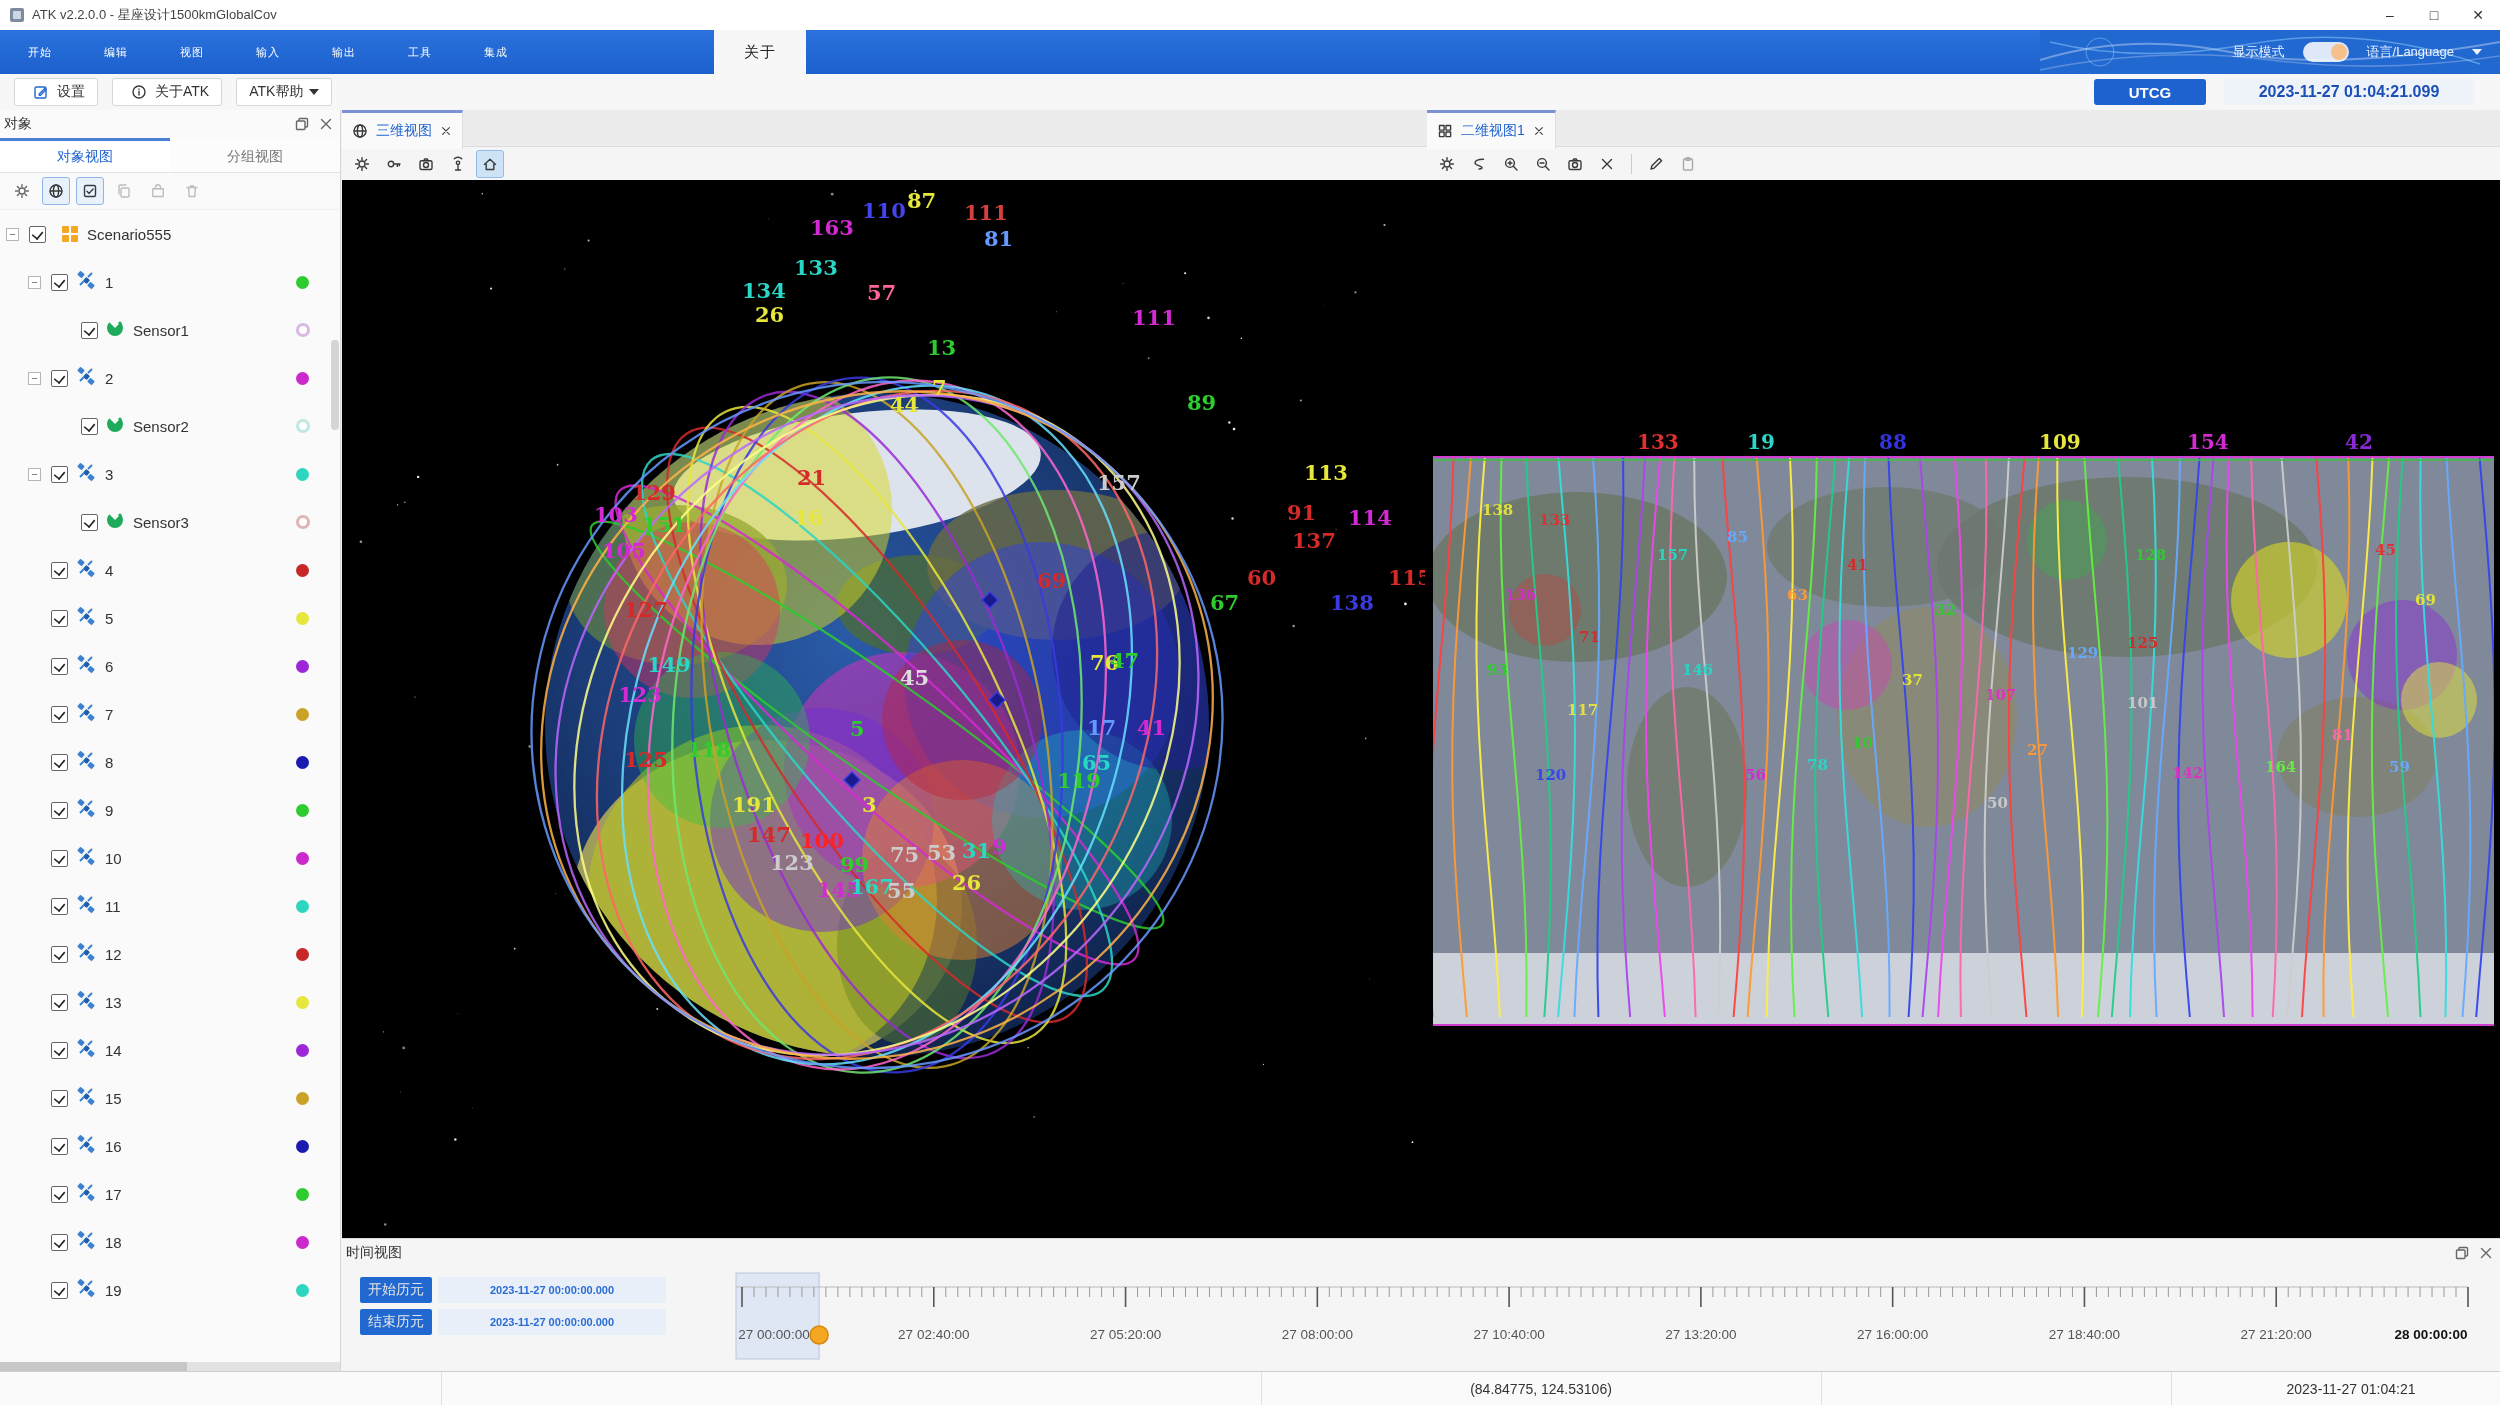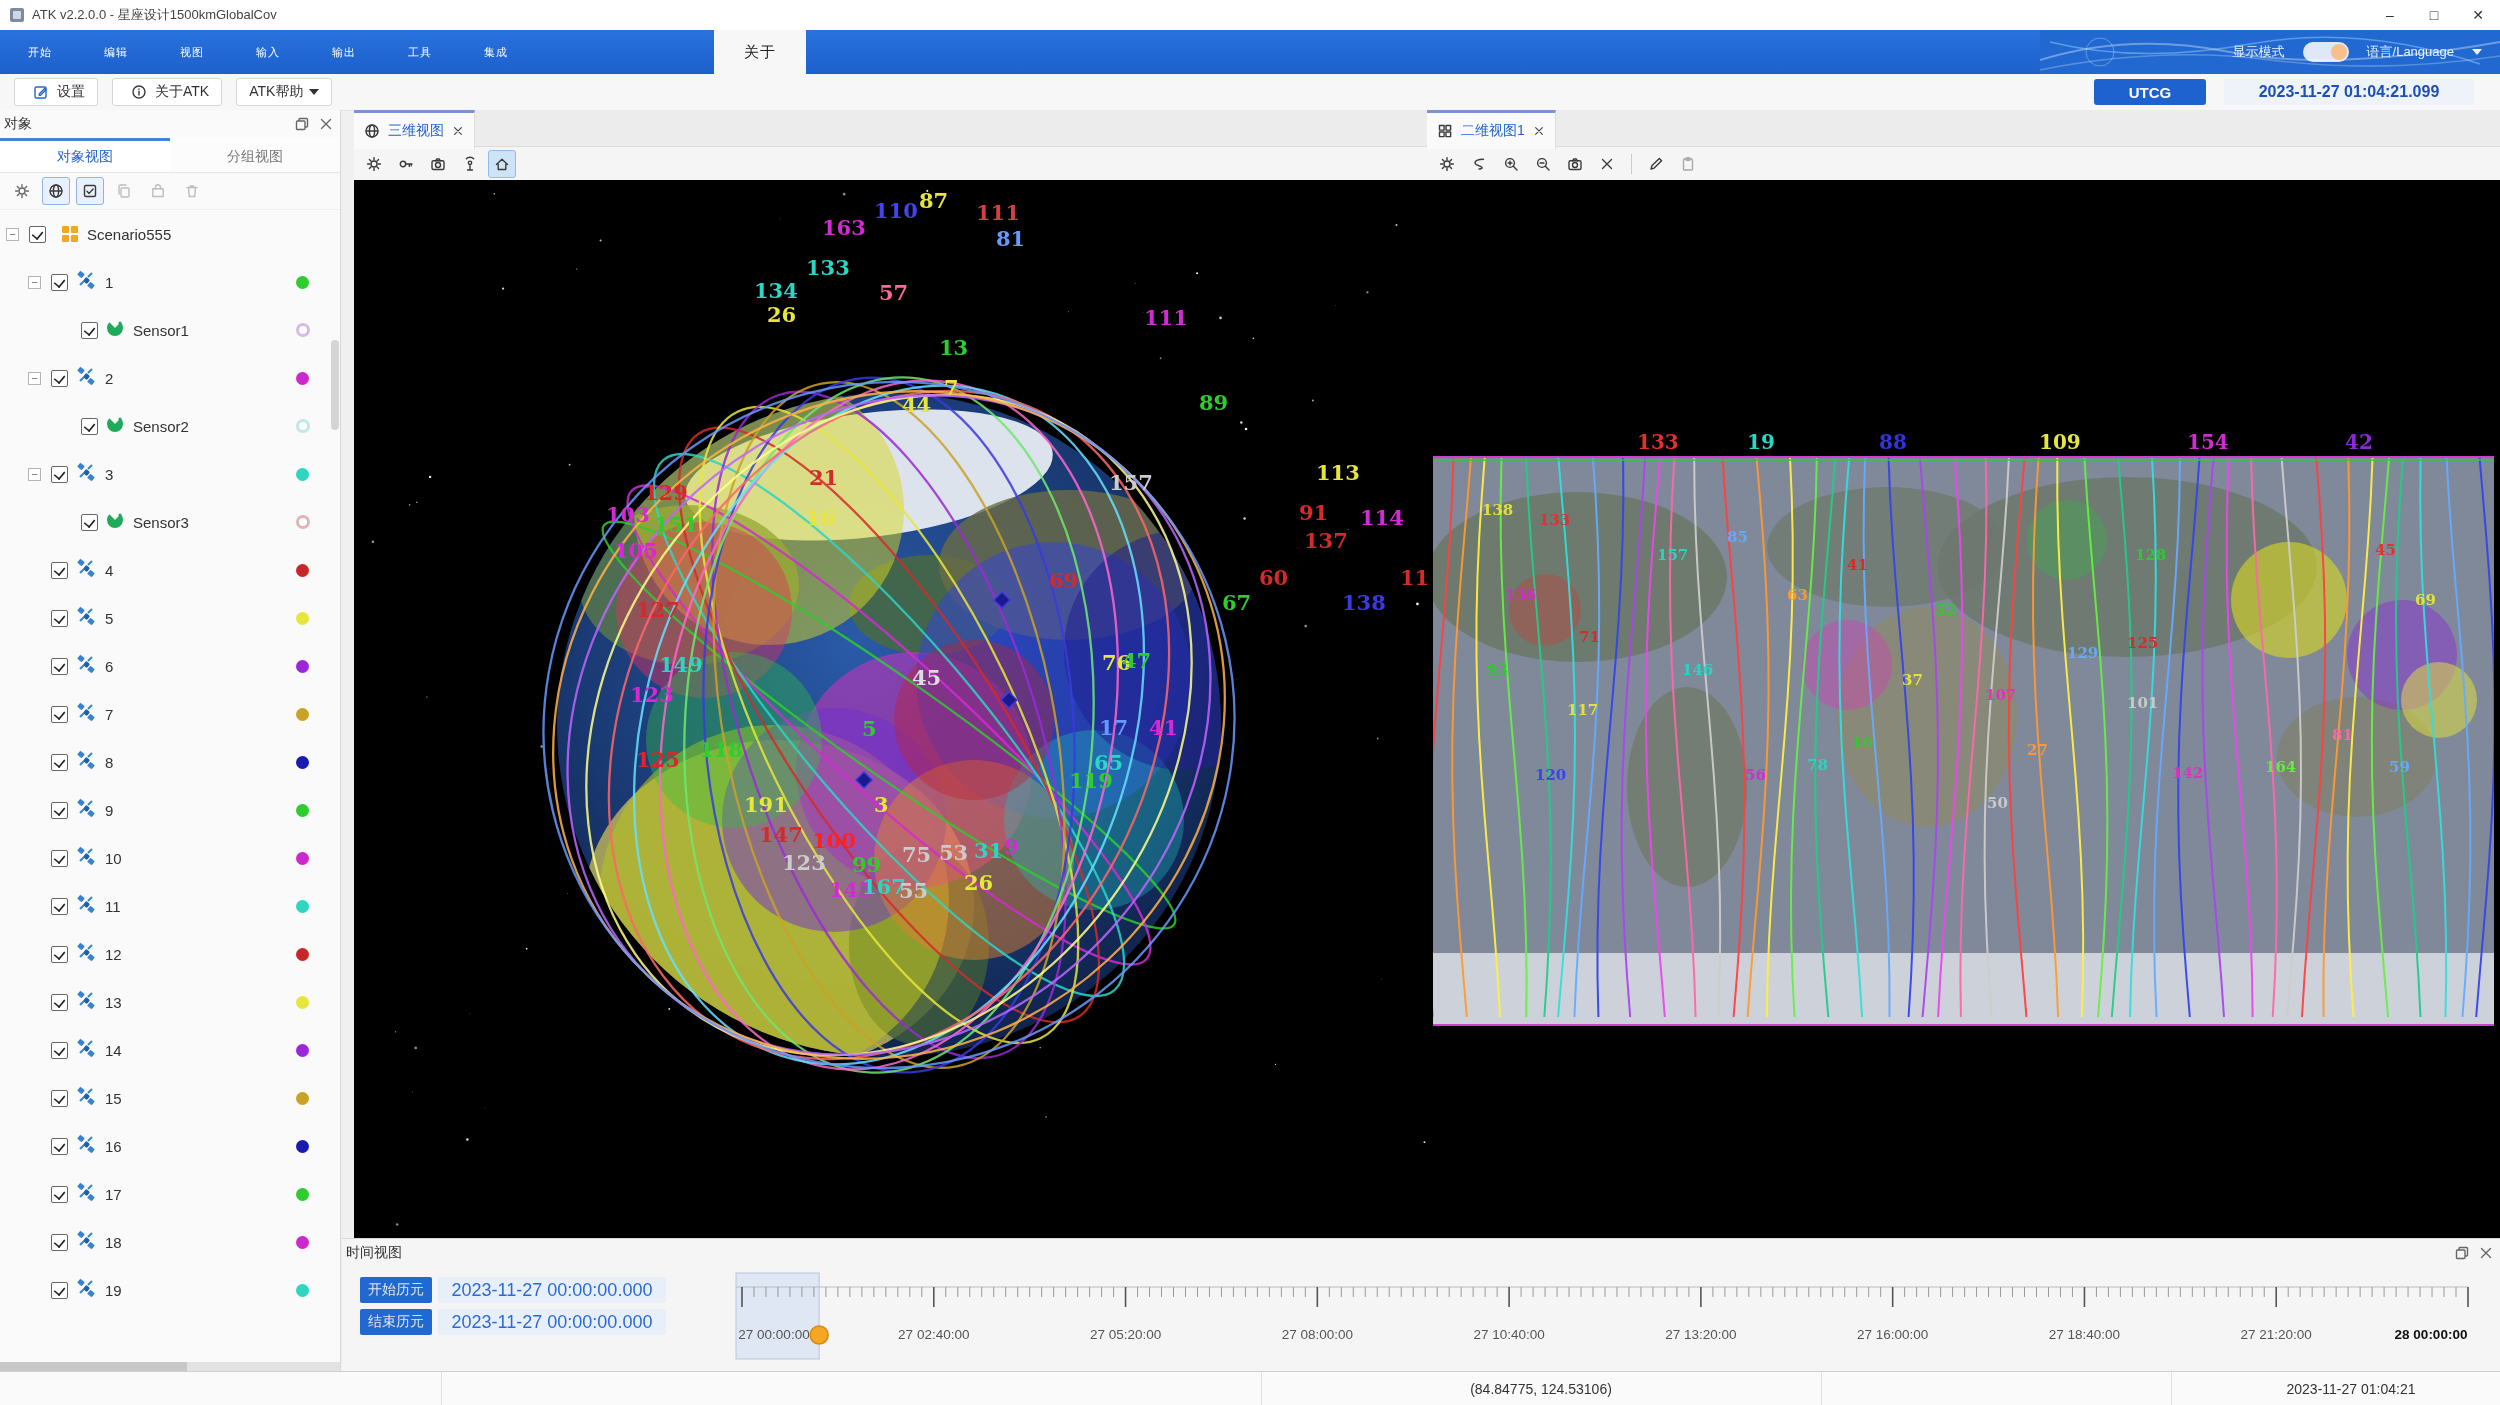--- a/index.html
+++ b/index.html
@@ -64,21 +64,21 @@
   .vtool.active{background:#cfe3f7;border:1px solid #93bde6;}
   .vtool.disabled{opacity:.4;}
   .vdivider{width:1px;height:20px;background:#ccc;margin:0 6px;}
   .canvas{position:absolute;left:0;right:0;bottom:0;top:70px;background:#000;overflow:hidden;}
   
   .timeline{position:absolute;left:342px;top:1238px;right:0;bottom:33px;background:#f5f5f5;border-top:1px solid #d8d8d8;}
   .tl-body{position:absolute;left:0;top:26px;right:0;bottom:0;}
   .epochs{position:absolute;left:18px;top:12px;display:flex;flex-direction:column;gap:6px;}
   .eprow{display:flex;gap:6px;align-items:center;}
   .eplabel{width:72px;height:26px;background:#2268d1;color:#e5e5e5;font-size:14px;display:flex;align-items:center;justify-content:center;border-radius:2px;}
-  .epval{width:228px;height:26px;background:#e9eff9;color:#2b6cd4;font-size:18px;display:flex;align-items:center;justify-content:center;border-radius:2px;}
+  .epval{width:228px;height:26px;background:#e9eff9;color:#2b6cd4;font-size:11px;display:flex;align-items:center;justify-content:center;border-radius:2px;font-weight:bold;}
   .ruler{position:absolute;left:392px;top:4px;right:24px;bottom:4px;}
   
   .statusbar{position:absolute;left:0;bottom:0;width:2500px;height:33px;background:#fafafa;border-top:1px solid #cfcfcf;font-size:14px;color:#333;}
   .scell{position:absolute;top:0;height:33px;display:flex;align-items:center;justify-content:center;border-right:1px solid #e0e0e0;margin-left:31px;}
   .ic{width:16px;height:16px;fill:none;stroke:#666;stroke-width:1.4;stroke-linecap:round;stroke-linejoin:round;}
   .ic.dark{stroke:#3a3a3a;}
   .ic.dim{stroke:#bdbdbd;}
   .ic.blue{stroke:#2268d1;}
 </style>
 </head>
@@ -589,21 +589,21 @@
           <span class="tlabel">19</span>
           <span class="dot" style="background:#2ed6be;"></span>
         </div>
       </div>
     <div class="vscroll"></div>
     <div class="hscroll">
         <i></i>
       </div>
   </div>
 
-  <div class="viewpanel" id="view3d" style="left:342px;width:1205px;height:1128px;margin-left:12px;">
+  <div class="viewpanel" id="view3d" style="left:342px;width:1205px;height:1128px;">
     <div class="tabstrip">
       <div class="vtab">
         <svg class="ic dark" viewBox="0 0 16 16">
             <circle cx="8" cy="8" r="6"></circle>
             <ellipse cx="8" cy="8" rx="2.6" ry="6"></ellipse>
             <path d="M2.2 8h11.6"></path>
           </svg>
         <span class="vtabname">三维视图</span>
         <svg class="ic dark" viewBox="0 0 16 16" style="width:12px;height:12px">
             <path d="M3.5 3.5l9 9M12.5 3.5l-9 9"></path>

